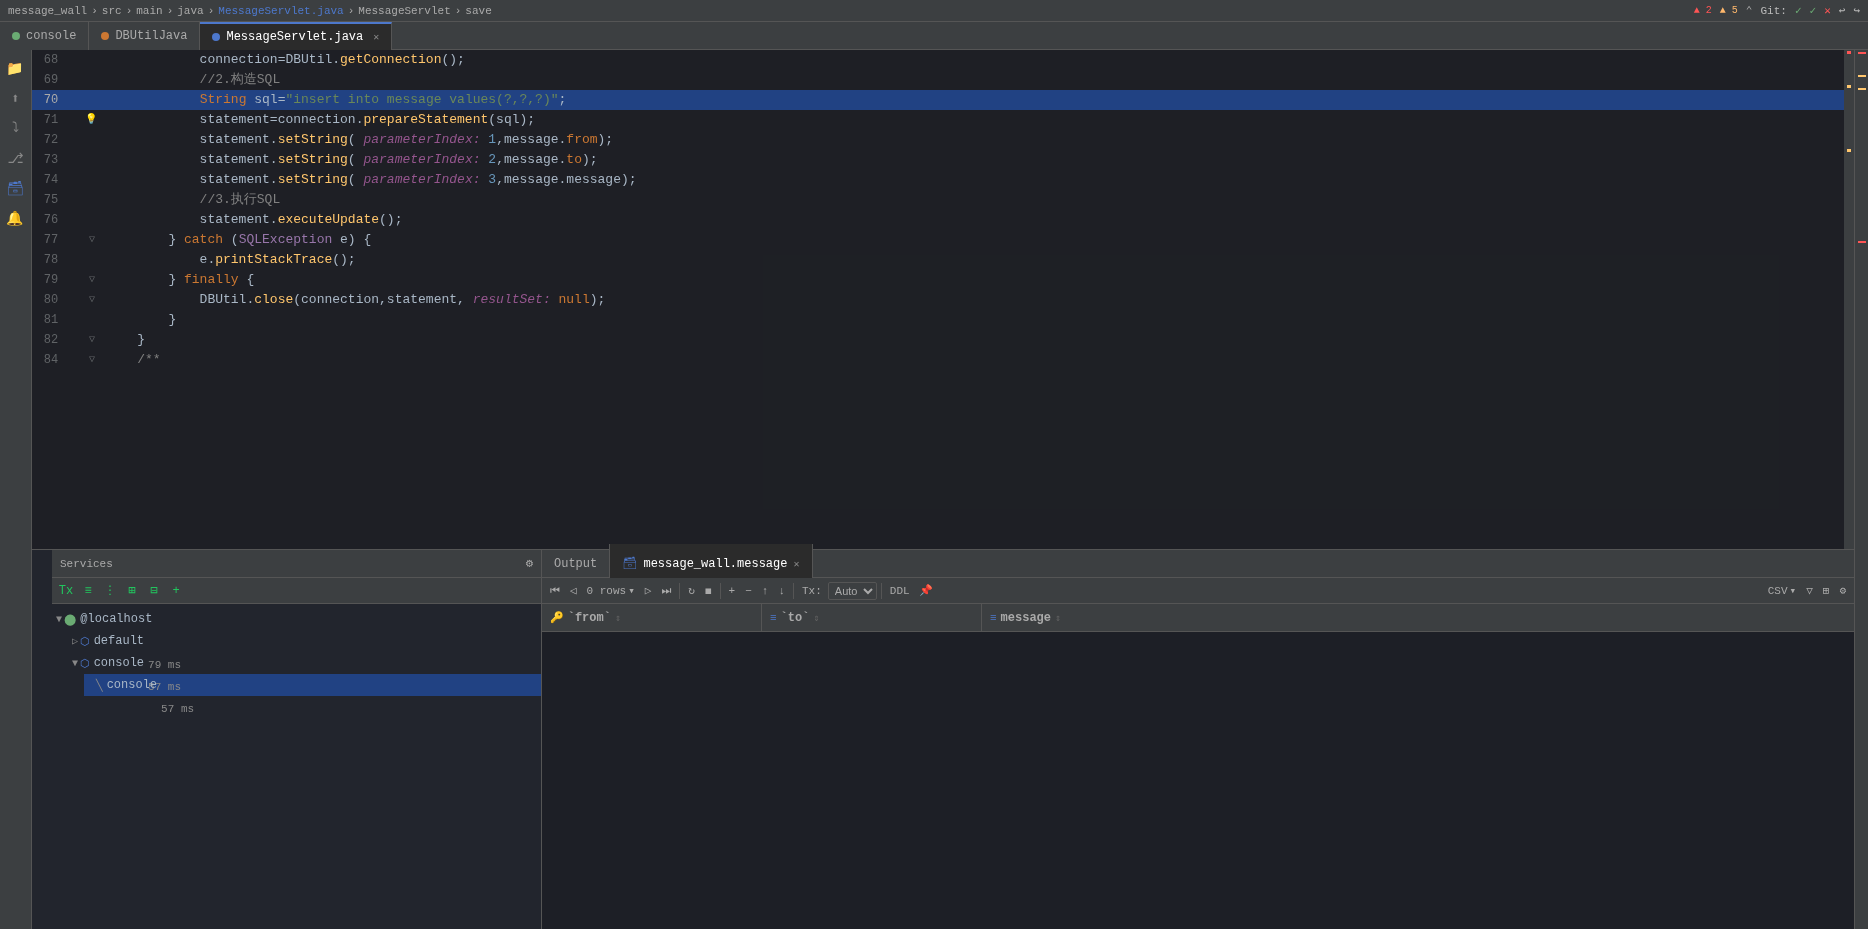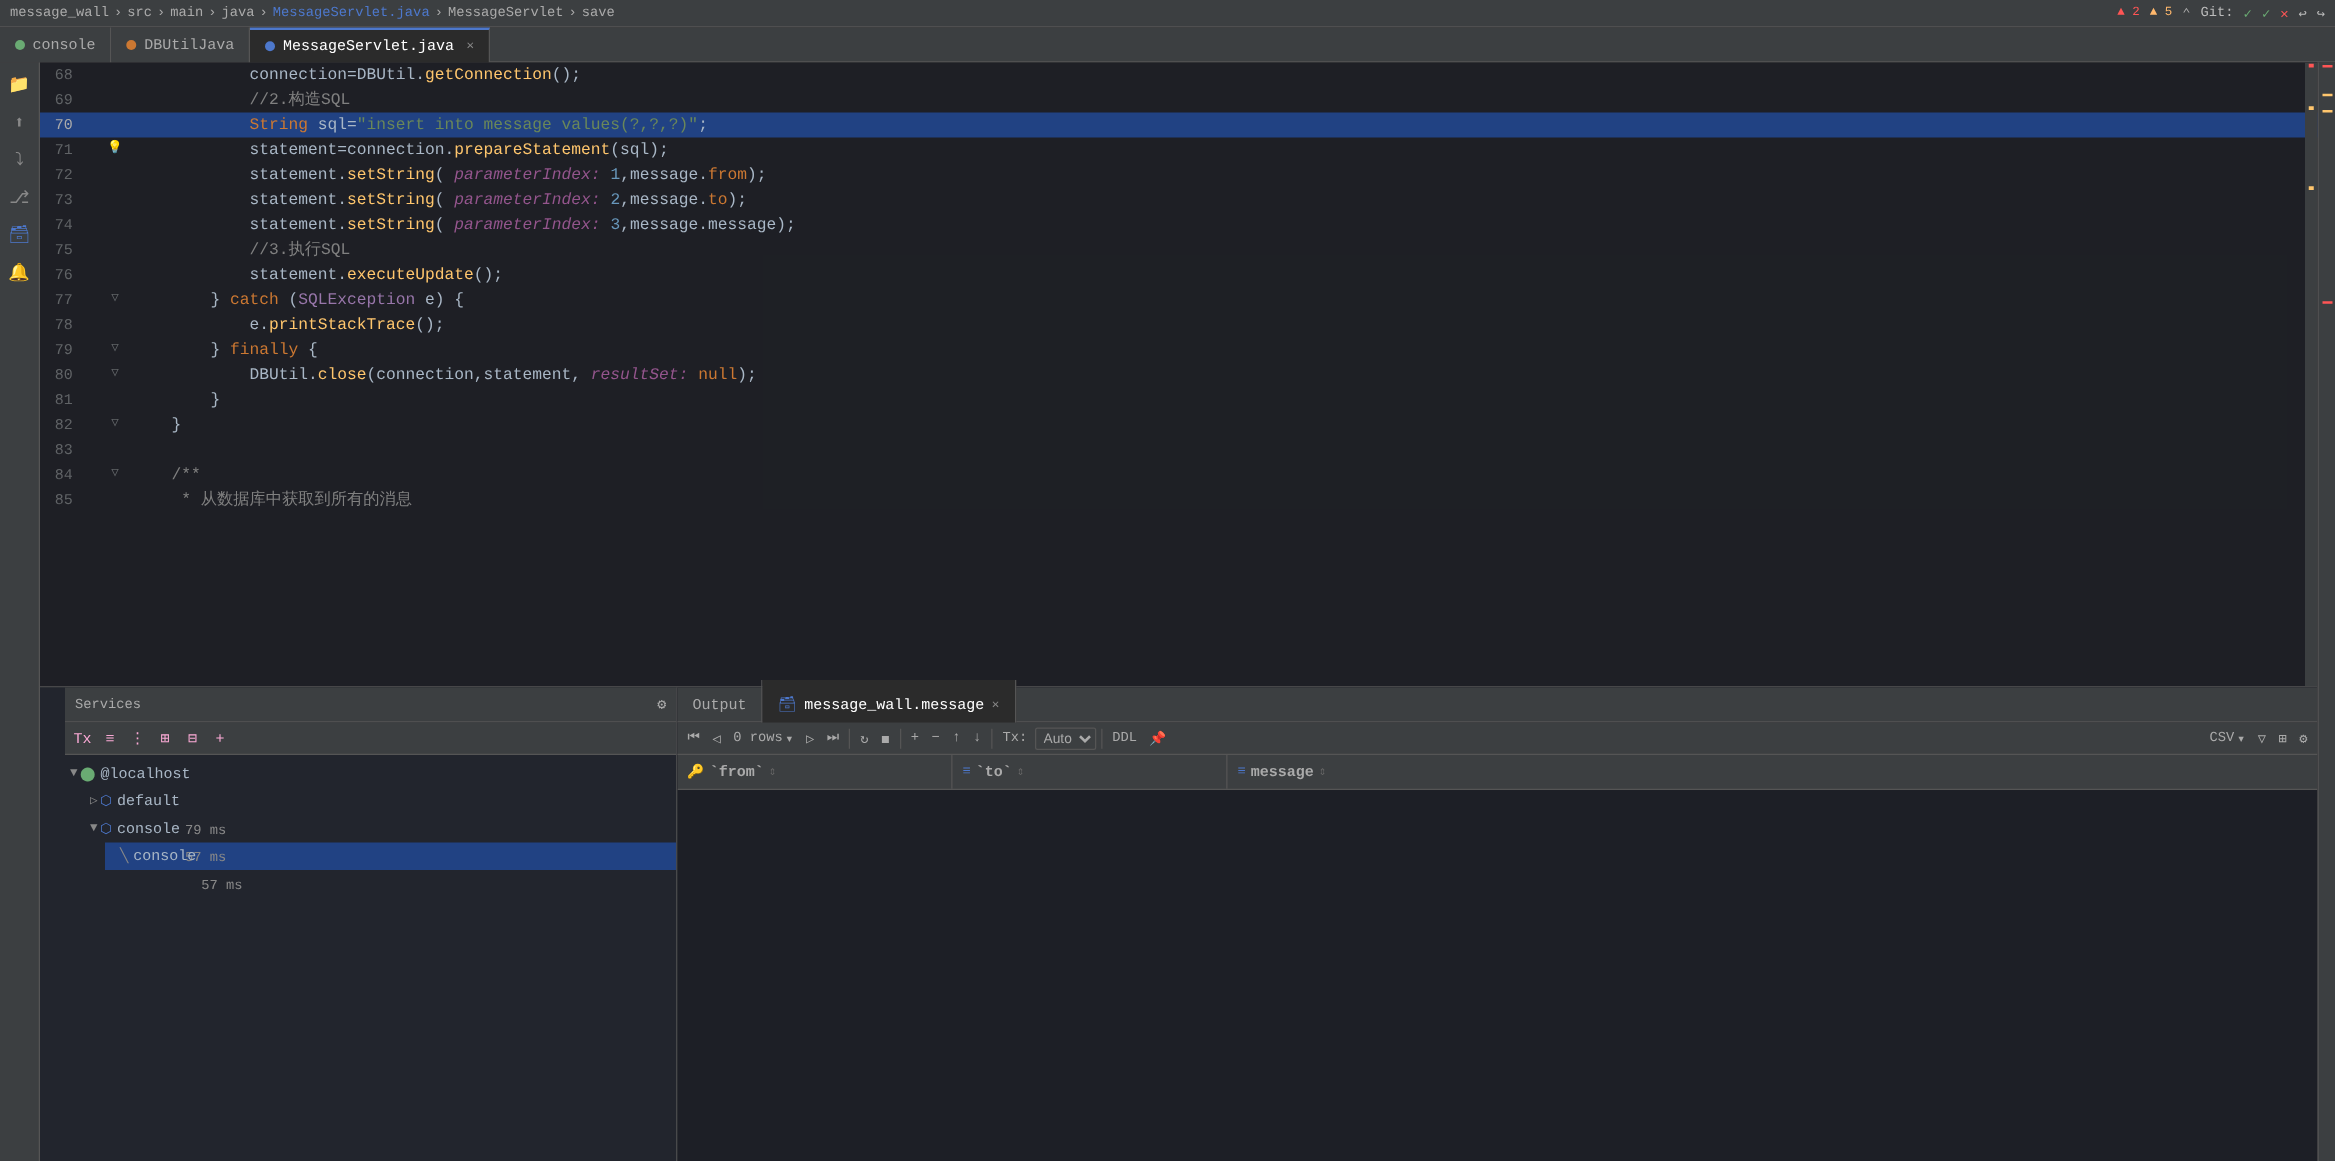--- a/index.html
+++ b/index.html
@@ -236,21 +236,21 @@
       padding: 0 4px;
       gap: 2px;
       border-bottom: 1px solid #555;
     }
     .services-btn {
       height: 20px;
       width: 20px;
       display: flex;
       align-items: center;
       justify-content: center;
-      color: #f9a8d4;
+      color: #22c55e;
       font-size: 12px;
       cursor: pointer;
       border-radius: 2px;
     }
     .services-tree {
       flex: 1;
       overflow-y: auto;
       padding: 4px 0;
     }
     .tree-item {
@@ -555,39 +555,29 @@
         </div>
 
         <div class="code-line">
           <span class="line-number">82</span>
           <span class="line-gutter">
               <span class="fold-marker">▽</span>
             </span>
           <span class="line-content"><span class="id">    }</span></span>
         </div>
 
-        <div class="code-line">
-          <span class="line-number">83</span>
-          <span class="line-gutter"></span>
-          <span class="line-content"></span>
-        </div>
 
         <div class="code-line">
           <span class="line-number">84</span>
           <span class="line-gutter">
               <span class="fold-marker">▽</span>
             </span>
           <span class="line-content"><span class="cm">    /**</span></span>
         </div>
 
-        <div class="code-line">
-          <span class="line-number">85</span>
-          <span class="line-gutter"></span>
-          <span class="line-content"><span class="cm">     * 从数据库中获取到所有的消息</span></span>
-        </div>
 
 
       </div>
 
       <div class="editor-scrollbar">
         <div class="scrollbar-marker-red"></div>
         <div class="scrollbar-marker-yellow" style="margin-top:30px"></div>
         <div class="scrollbar-marker-yellow" style="margin-top:60px"></div>
       </div>
     </div>

